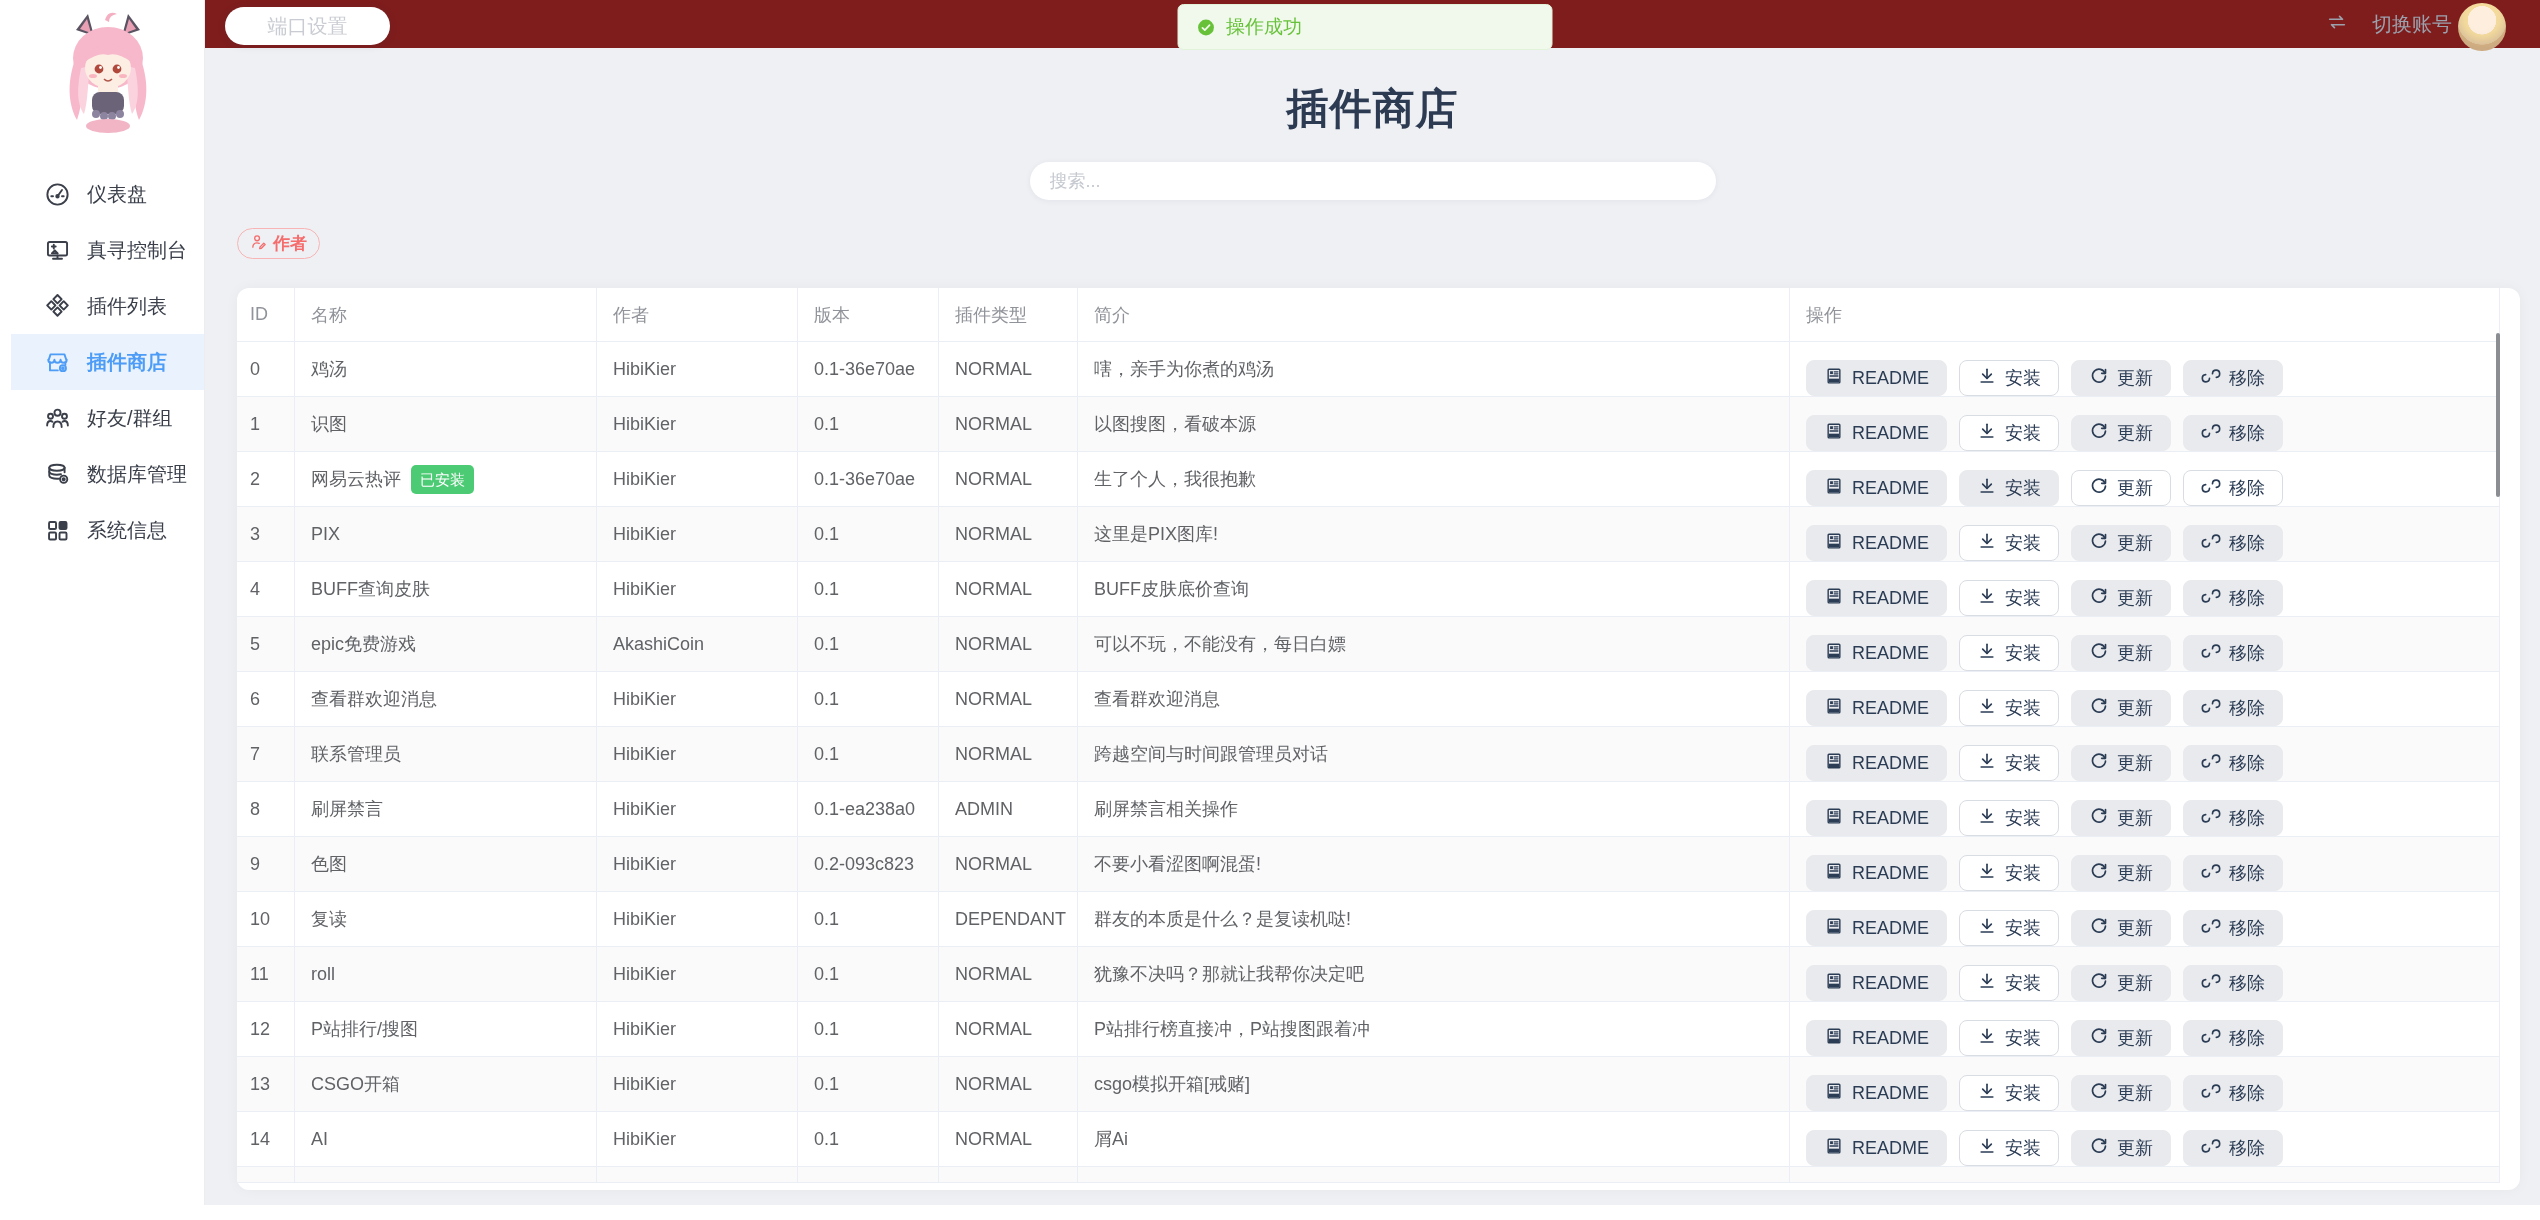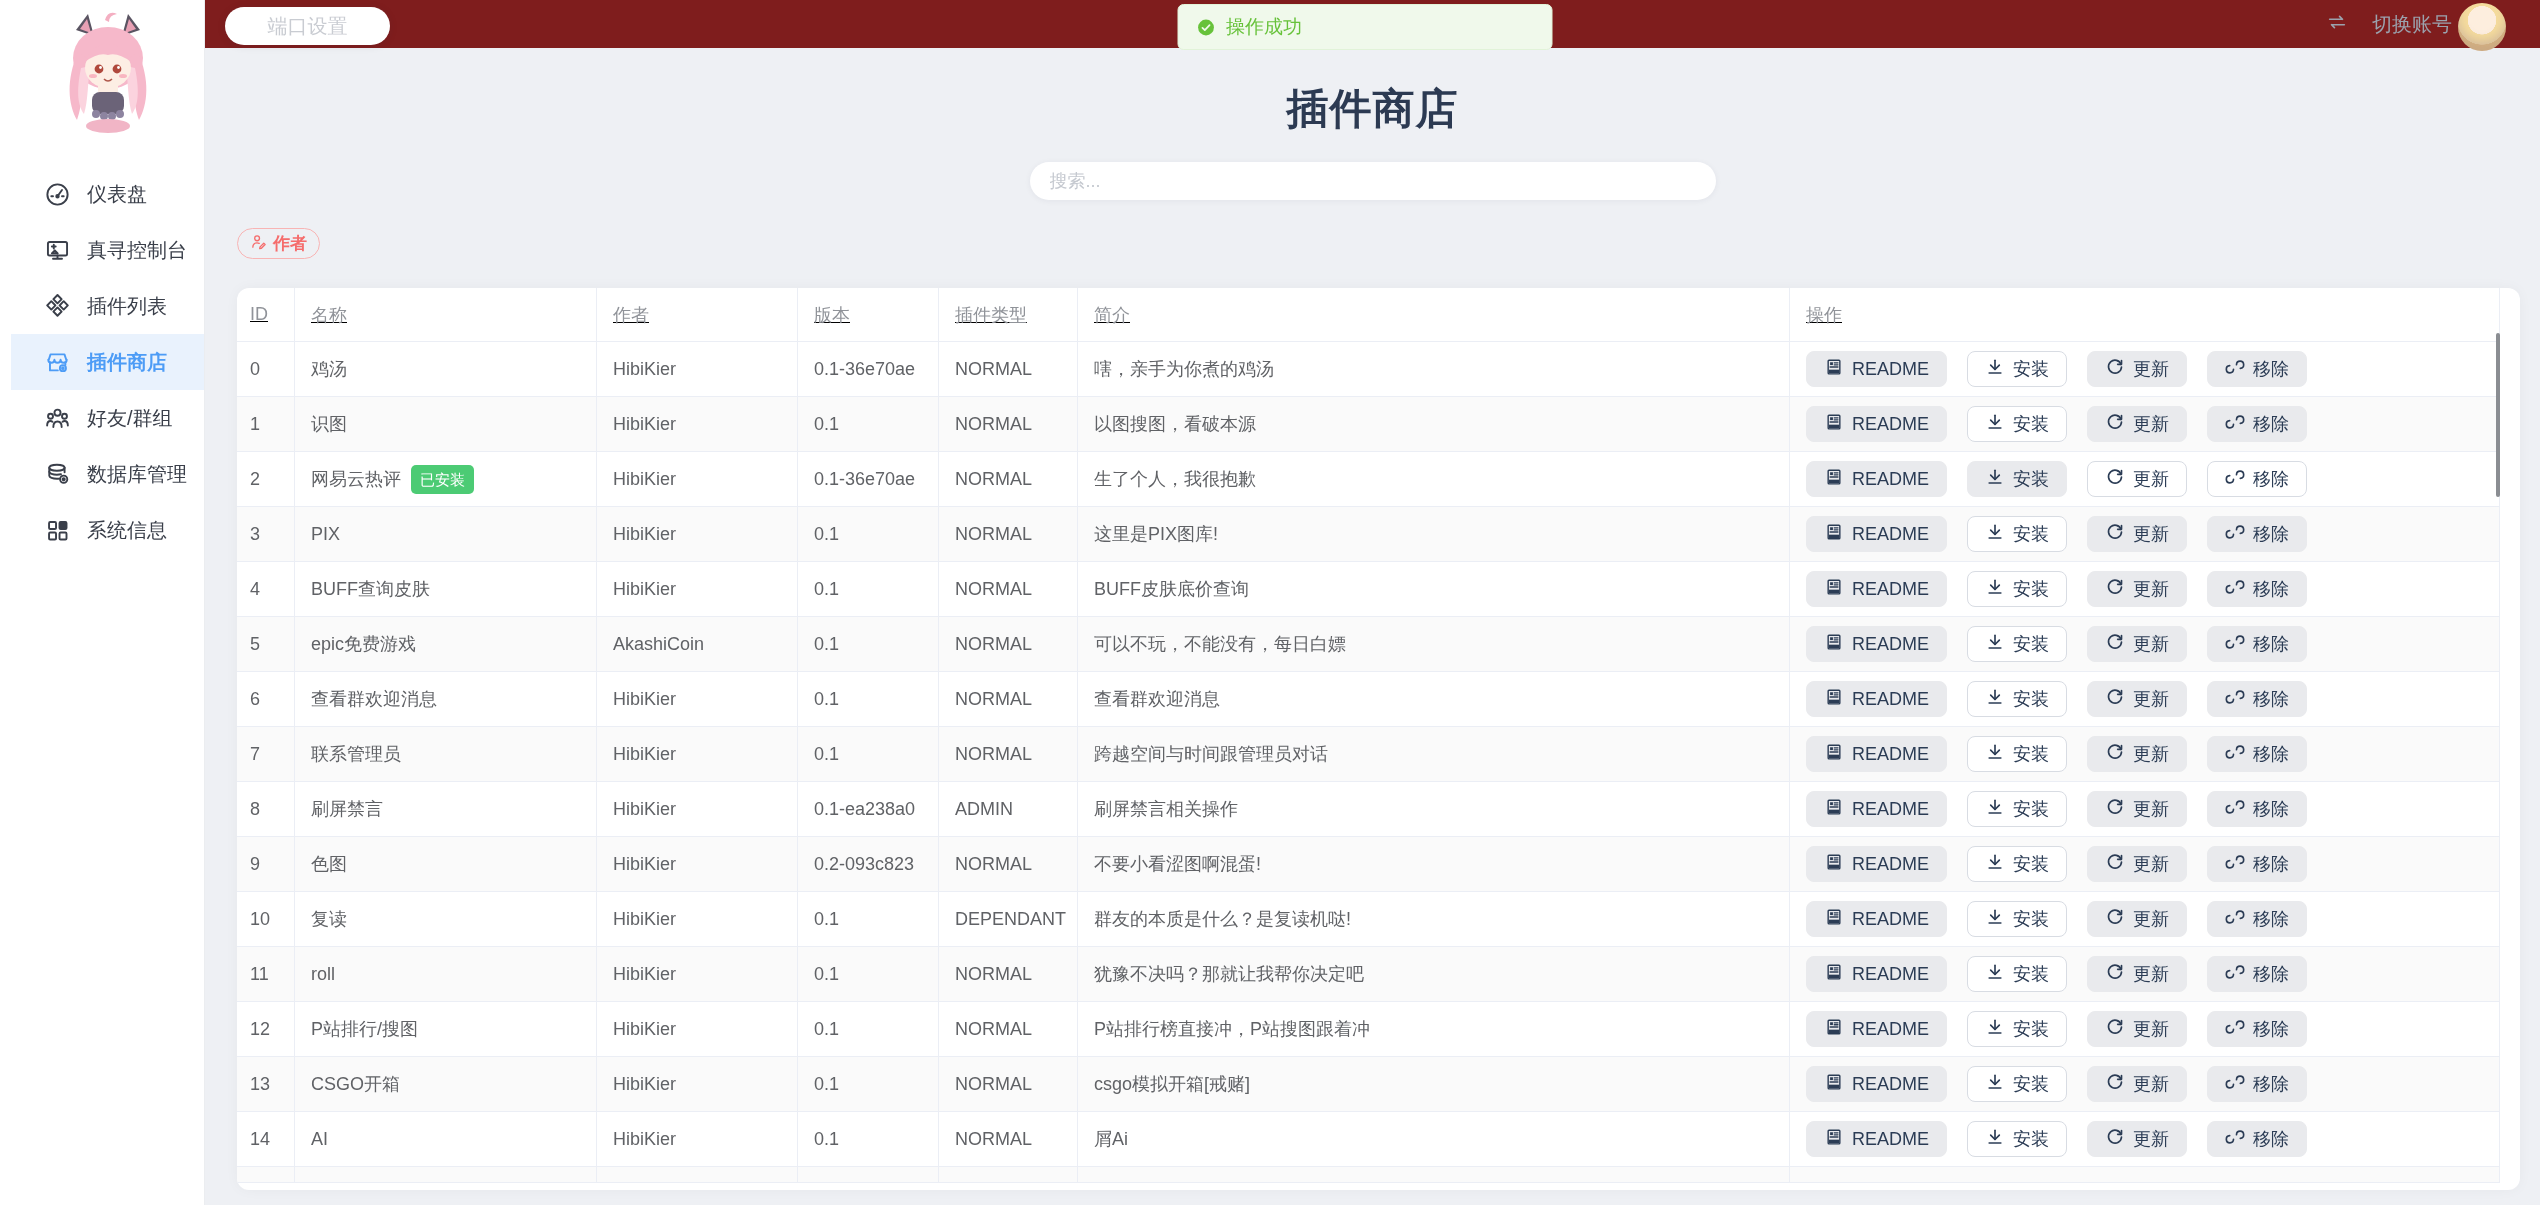--- a/index.html
+++ b/index.html
@@ -40,33 +40,33 @@
   .author-btn { position:absolute; left:32px; top:228px; height:31px; display:inline-flex; align-items:center; gap:6px;
     padding:0 12px; border-radius:16px; border:1px solid #f8b4b4; background:transparent; color:var(--danger,#f56c6c);
     font-size:17px; font-weight:bold; font-family:inherit; cursor:pointer; }
   .author-btn svg { width:17px; height:17px; }
 
   
   .card { position:absolute; left:32px; top:288px; width:2283px; height:902px; background:#fff; border-radius:12px;
     overflow:hidden; box-shadow:0 0 14px rgba(30,40,60,.04); }
   .tgrid { width:2263px; }
   .trow, .thead-row { display:grid; grid-template-columns:58px 302px 201px 141px 139px 712px minmax(0,1fr); }
-  .thead-row { height:54px;text-decoration:underline; }
+  .thead-row { height:54px; }
   .trow { height:55px; }
   .trow.stripe { background:#fafafa; }
   .trow.partial { height:16px; overflow:hidden; }
   .cell { display:flex; align-items:center; padding:0 10px 0 16px; font-size:18px; color:#606266;
     border-right:1px solid #ebeef5; border-bottom:1px solid #ebeef5; overflow:hidden; white-space:nowrap; }
   .cell.first { padding-left:13px; }
   .thead-row .cell { color:#909399; font-weight:500; }
   .tag { margin-left:10px; background:var(--tag-green,#4ccb74); color:#fff; font-size:15px; line-height:1;
     padding:7px 9px; border-radius:5px; flex:0 0 auto; }
 
   
-  .actions { gap:20px; }
+  .actions { gap:12px;align-items:flex-end; }
   .abtn { height:36px; display:inline-flex; align-items:center; gap:8px; padding:0 17px; border-radius:8px;
     font-size:18px; color:var(--btn-navy,#2b3c55); font-family:inherit; cursor:pointer; flex:0 0 auto; }
   .abtn svg { width:20px; height:20px; }
   .abtn.filled { background:#e9eaed; border:1px solid #e9eaed; }
   .abtn.outline { background:#fff; border:1px solid #d8dce3; }
 
   .scroll-thumb { position:absolute; left:2259px; top:45px; width:4px; height:164px; background:#8a8d92; border-radius:2px; cursor:grab; }
   .bottom-strip { position:absolute; left:0; top:1205px; width:2540px; height:15px; background:#fff; }
 </style>
 </head>

